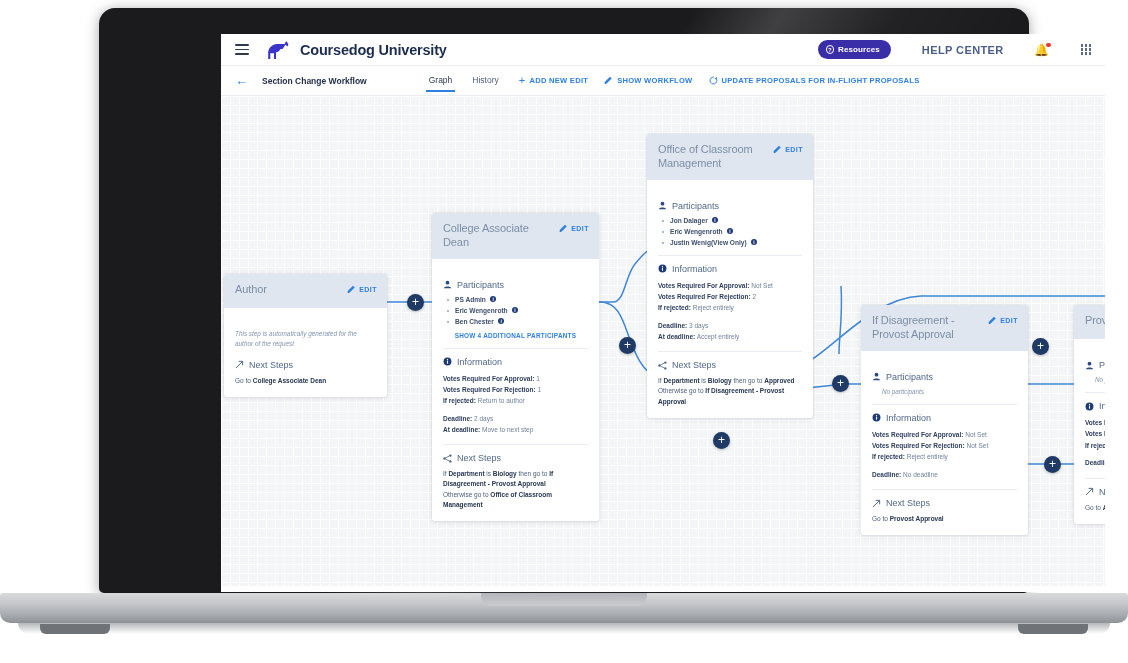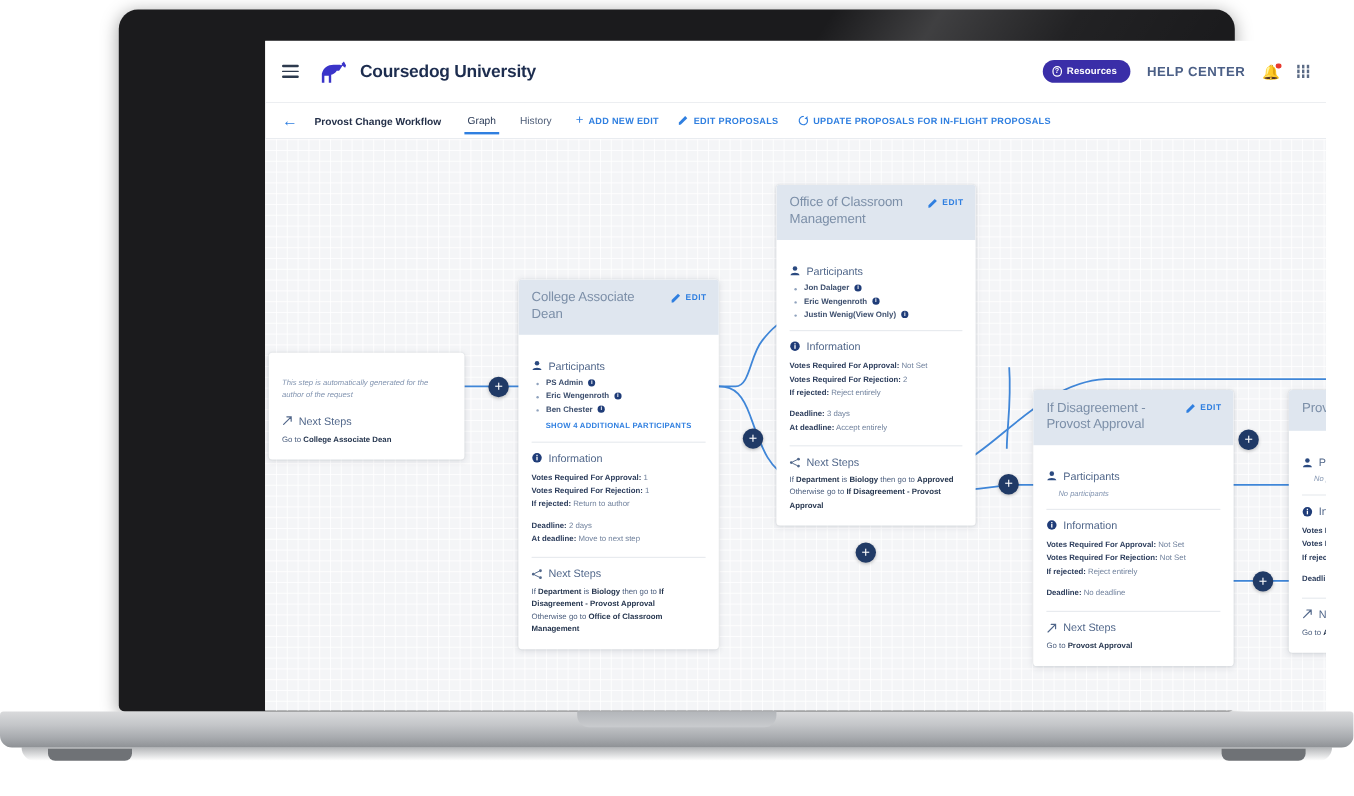--- a/index.html
+++ b/index.html
@@ -43,29 +43,29 @@
     position:absolute; left:18px; top:623px; width:1092px; height:11px;
     background: linear-gradient(180deg, rgba(120,124,128,0.55) 0%, rgba(255,255,255,0) 100%);
     border-radius: 0 0 16px 16px;
   }
   .base-foot { position:absolute; top:624px; width:70px; height:10px; background:#6f7276; border-radius:0 0 6px 6px;}
   .base-foot.l { left: 40px; }
   .base-foot.r { right: 40px; }
 
   
   .app-header {
-    height: 52px; background:#fff; border-bottom:1px solid #eceef1;
+    height: 32px; background:#fff; border-bottom:1px solid #eceef1;
     display:flex; align-items:center; padding: 0 14px;
   }
   .hamburger { width:14px; height:11px; position:relative; margin-right:16px; cursor:pointer; }
   .hamburger i { position:absolute; left:0; width:14px; height:1.6px; background:#2d3a4e; border-radius:1px; }
   .hamburger i:nth-child(1){top:0;} .hamburger i:nth-child(2){top:4.6px;} .hamburger i:nth-child(3){top:9.2px;}
   .brand-logo { width:26px; height:22px; margin-right:9px; }
   .brand-name { font-size:14.5px; font-weight:700; color:#1d2d4f; letter-spacing:-0.2px; }
-  .header-right { margin-left:auto; display:flex; align-items:center; gap:14px;text-align:center; }
+  .header-right { margin-left:auto; display:flex; align-items:center; gap:31px;text-align:center; }
   .resources-btn {
     background:#3a2ea8; color:#fff; font-size:8px; font-weight:600;
     padding:5px 11px 5px 8px; border-radius:14px; display:flex; align-items:center; gap:4px;
     letter-spacing:0.1px; cursor:pointer;
   }
   .res-circ { width:8.5px; height:8.5px; border:1px solid #fff; border-radius:50%; font-size:6px;
               display:flex; align-items:center; justify-content:center; line-height:1; }
   .help-center { font-size:11px; font-weight:600; color:#4b5f86; letter-spacing:0.4px; cursor:pointer;}
   .bell-wrap { position:relative; cursor:pointer; }
   .bell { font-size:12px; color:#2d3a4e; line-height:1; }
@@ -74,21 +74,21 @@
   .grid-icon i { width:2.4px; height:2.4px; background:#5b6b85; display:block; }
 
   
   .toolbar {
     height:30px; background:#fff; border-bottom:1px solid #e9ecf0;
     display:flex; align-items:center; padding:0 14px; gap:0px; position:relative;
   }
   .back-arrow { color:#2f7fe0; font-size:13px; margin-right:14px; cursor:pointer; line-height:1; }
   .wf-title { font-size:8.5px; font-weight:700; color:#243049; margin-right:22px; white-space:nowrap; }
   .tb-tab { font-size:8.5px; color:#4e5d77; margin-right:20px; cursor:pointer; position:relative; padding-bottom:7px; top:3px;}
-  .tb-tab.active { color:#2b3b57; }
+  .tb-tab.active { color:#2b3b57;margin-left:40px; }
   .tb-tab.active::after { content:""; position:absolute; left:-3px; right:-3px; bottom:0; height:1.8px; background:#2f7fe0; }
   .tb-action { font-size:7.6px; font-weight:700; color:#2f7fe0; letter-spacing:0.25px;
                display:flex; align-items:center; gap:4px; margin-right:16px; cursor:pointer; white-space:nowrap;}
   .tb-action .gl { font-size:11px; font-weight:400; line-height:1; }
   .pencil { width:9px; height:9px; }
 
   
   .canvas {
     position:relative; height: 490px; background:#f4f5f7;
     background-image:
@@ -185,33 +185,33 @@
               <i></i>
               <i></i>
               <i></i>
               <i></i>
           </div>
         </div>
       </div>
 
       <div class="toolbar">
         <div class="back-arrow">←</div>
-        <div class="wf-title">Provost Change Workflow</div>
+        <div class="wf-title">Section Change Workflow</div>
         <div class="tb-tab active">Graph</div>
         <div class="tb-tab">History</div>
 
         <div class="tb-action">
           <span class="gl">+</span>
           <span>ADD NEW EDIT</span>
         </div>
         <div class="tb-action">
           <svg class="pencil" viewBox="0 0 12 12">
             <path d="M1 11 L3.2 10.4 L10.3 3.3 L8 1 L0.9 8.1 Z" fill="#2f7fe0"></path>
           </svg>
-          <span>EDIT PROPOSALS</span>
+          <span>SHOW WORKFLOW</span>
         </div>
         <div class="tb-action">
           <svg class="pencil" viewBox="0 0 12 12">
             <path d="M6 1.4 A4.6 4.6 0 1 0 10.2 4.2" stroke="#2f7fe0" stroke-width="1.3" fill="none" stroke-linecap="round"></path>
             <path d="M10.6 0.9 L10.4 4.4 L7.2 4.0 Z" fill="#2f7fe0"></path>
           </svg>
           <span>UPDATE PROPOSALS FOR IN-FLIGHT PROPOSALS</span>
         </div>
       </div>
 
@@ -230,20 +230,29 @@
 
             <path d="M470,284 C520,300 560,296 620,288 L884,288"></path>
 
             <path d="M800,368 L884,368"></path>
 
             <path d="M620,190 C622,220 618,240 618,258"></path>
           </g>
         </svg>
 
         <div class="card" style="left:3px; top:178px; width:163px;">
+          <div class="card-head">
+            <div class="card-title">Author</div>
+            <div class="edit-btn">
+              <svg class="pencil" viewBox="0 0 12 12">
+                  <path d="M1 11 L3.2 10.4 L10.3 3.3 L8 1 L0.9 8.1 Z" fill="#2f7fe0"></path>
+                </svg>
+              <span>EDIT</span>
+            </div>
+          </div>
           <div class="card-body">
             <div class="auto-note">This step is automatically generated for the author of the request</div>
             <div class="sec-title">
               <span class="sec-ico">
                 <svg viewBox="0 0 10 10" width="9" height="9">
                     <path d="M1.5 8.5 L8.5 1.5 M4.5 1.5 L8.5 1.5 L8.5 5.5" stroke="#51678a" stroke-width="1.1" fill="none" stroke-linecap="round"></path>
                   </svg>
               </span>
               <span>Next Steps</span>
             </div>

